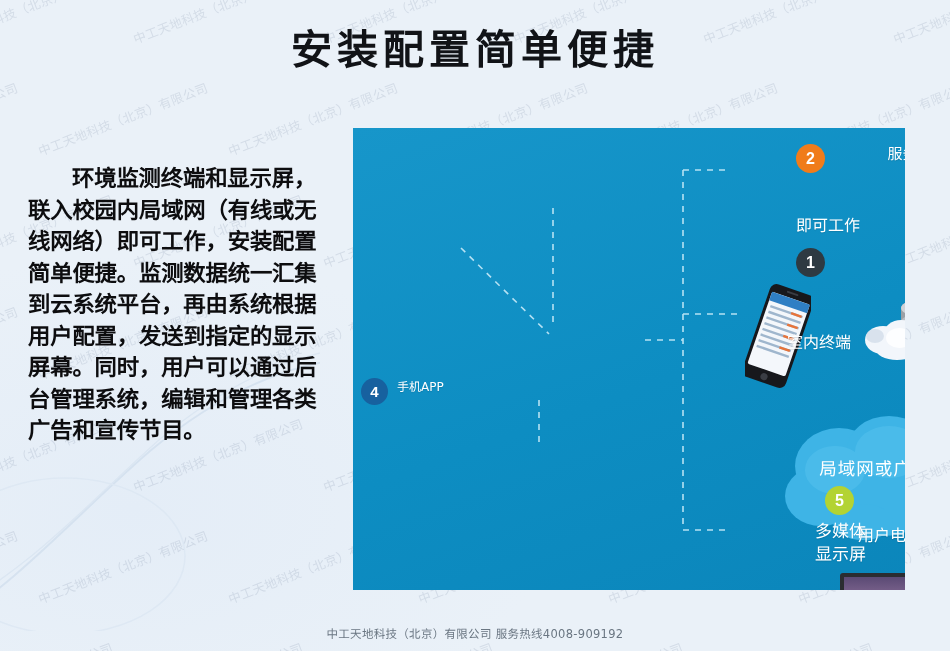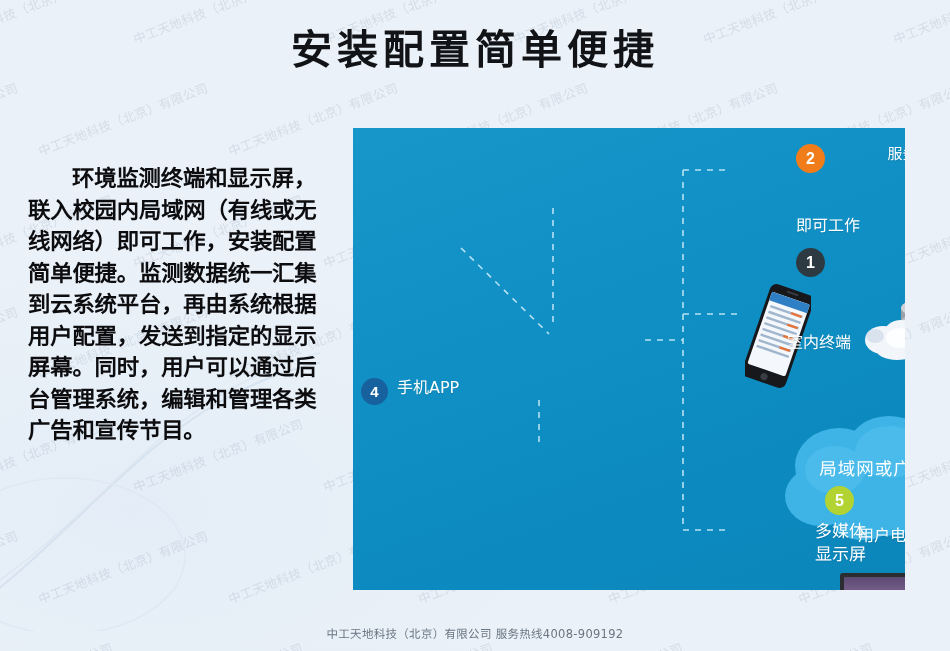--- a/index.html
+++ b/index.html
@@ -218,21 +218,21 @@
         <rect x="38" y="26" width="11" height="2.4"></rect>
         <rect x="38" y="38" width="11" height="2.4"></rect>
         <rect x="38" y="50" width="11" height="2.4"></rect>
         <rect x="38" y="62" width="11" height="2.4"></rect>
       </g>
       <circle cx="33" cy="96" r="3.6" fill="#3a3d44"></circle>
       <rect x="27" y="7" width="12" height="2" rx="1" fill="#3a3d44"></rect>
     </g>
   </svg>
   <div class="badge" style="left:8px; top:250px; background:#17619f;">4</div>
-  <div class="d-label" style="left:44px; top:250px; font-size:16px;">手机APP</div>
+  <div class="d-label" style="left:44px; top:250px; font-size:12px;">手机APP</div>
 
   <svg id="server-system" viewBox="0 0 92 70" aria-hidden="true">
 
     <g transform="translate(40,4)">
       <path d="M0,8 a24,9 0 0 1 48,0 v38 a24,9 0 0 1 -48,0 z" fill="#9aa0a6"></path>
       <ellipse cx="24" cy="8" rx="24" ry="9" fill="#cfd3d8"></ellipse>
       <ellipse cx="24" cy="22" rx="24" ry="9" fill="#b9bfc6"></ellipse>
       <ellipse cx="24" cy="36" rx="24" ry="9" fill="#b9bfc6"></ellipse>
       <ellipse cx="24" cy="8" rx="17" ry="5.5" fill="#e4e7ea"></ellipse>
     </g>

